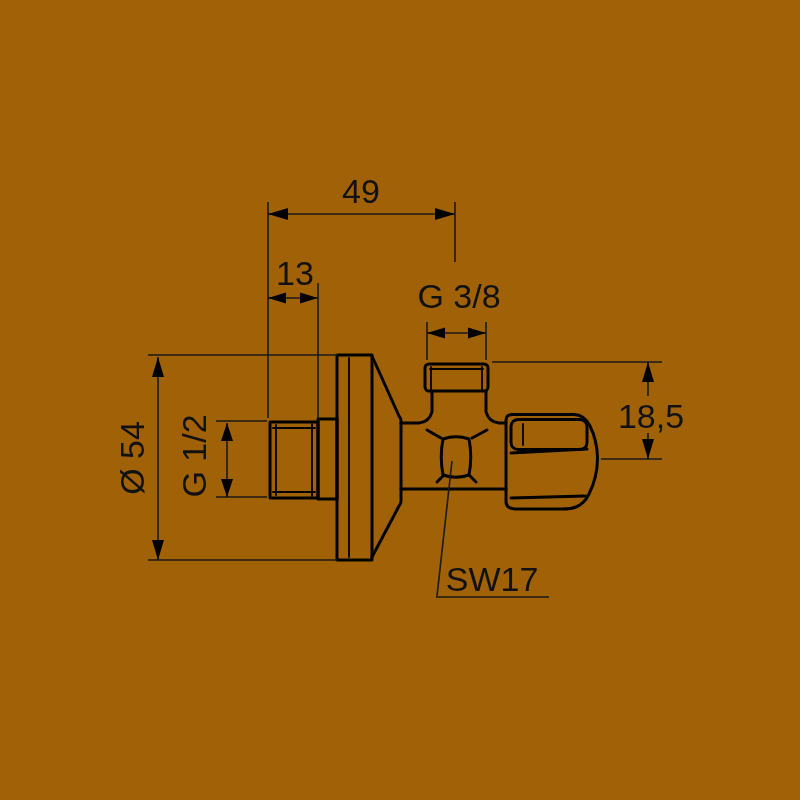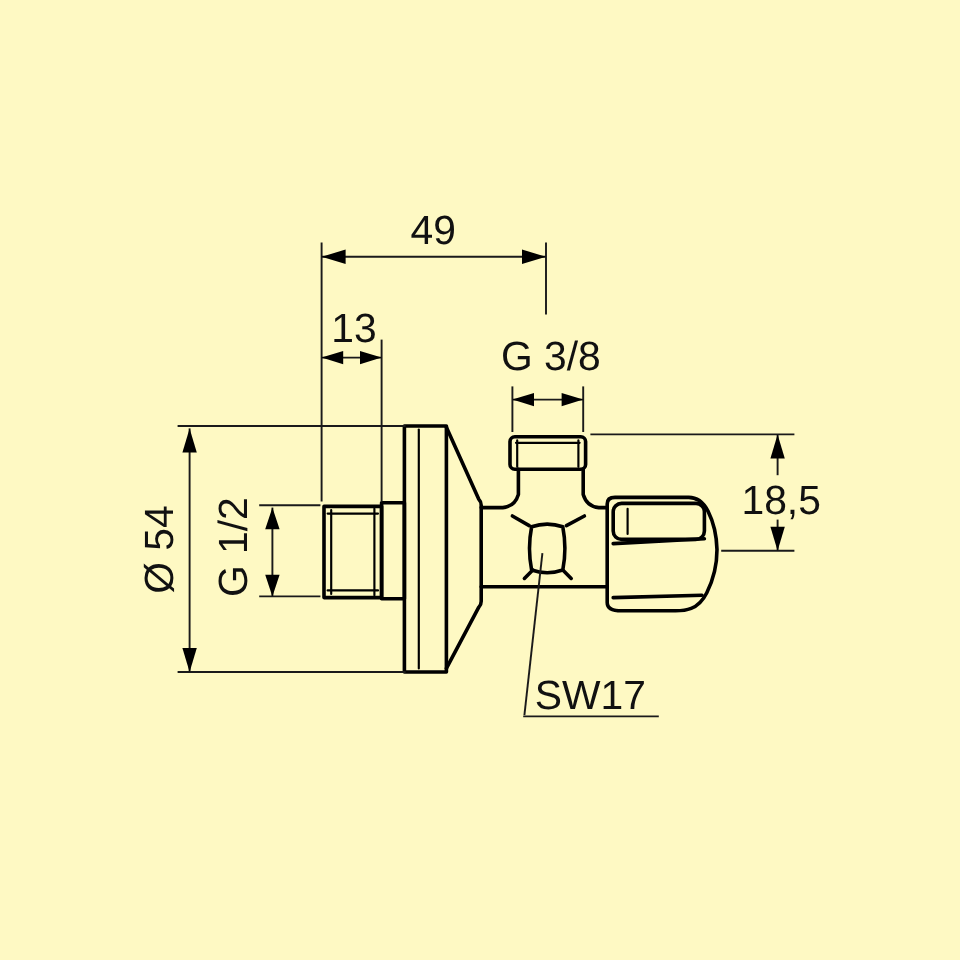--- a/index.html
+++ b/index.html
@@ -1,16 +1,16 @@
 <!DOCTYPE html>
 <html><head>
 <meta charset="utf-8">
 <style>
   html,body{margin:0;padding:0;background:#ffffff;}
-  .stage{position:relative;width:800px;height:800px;background:#fef9c3;overflow:hidden;}
+  .stage{position:relative;width:800px;height:800px;background:#a16207;overflow:hidden;}
   svg{display:block;}
   text{font-family:"Liberation Sans","DejaVu Sans",sans-serif;font-size:34px;fill:#111;}
   .obj{fill:none;stroke:#000;stroke-width:3;stroke-linejoin:round;stroke-linecap:round;}
   .obj2{fill:none;stroke:#000;stroke-width:1.8;stroke-linejoin:round;stroke-linecap:round;}
   .dim{fill:none;stroke:#1a1a1a;stroke-width:1.6;stroke-linecap:butt;}
   .ah{fill:#000;stroke:none;}
 </style>
 </head>
 <body>
 

